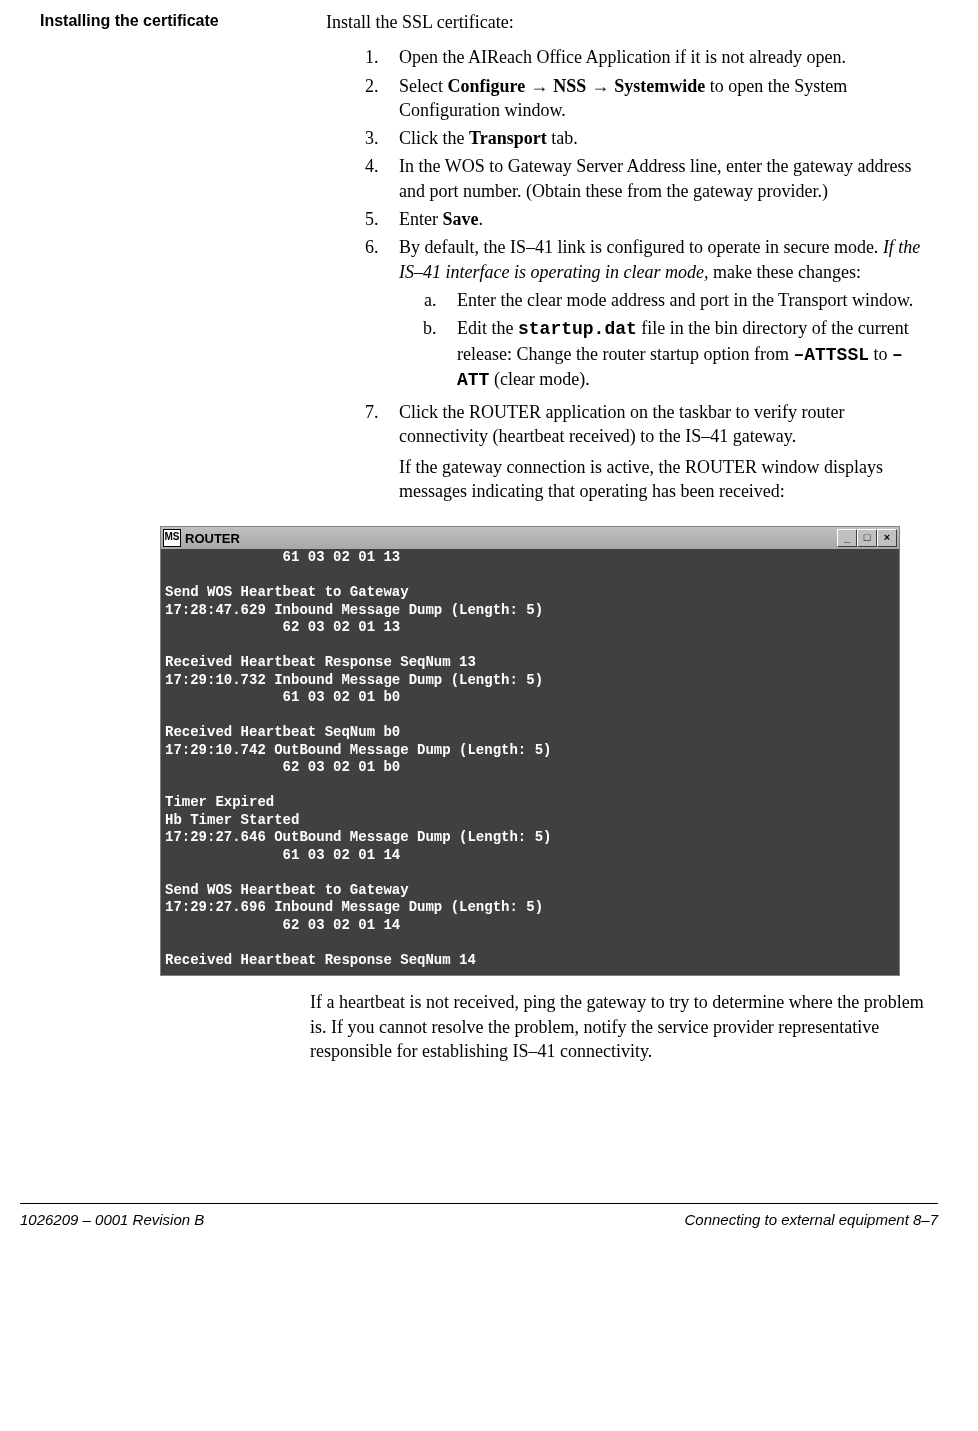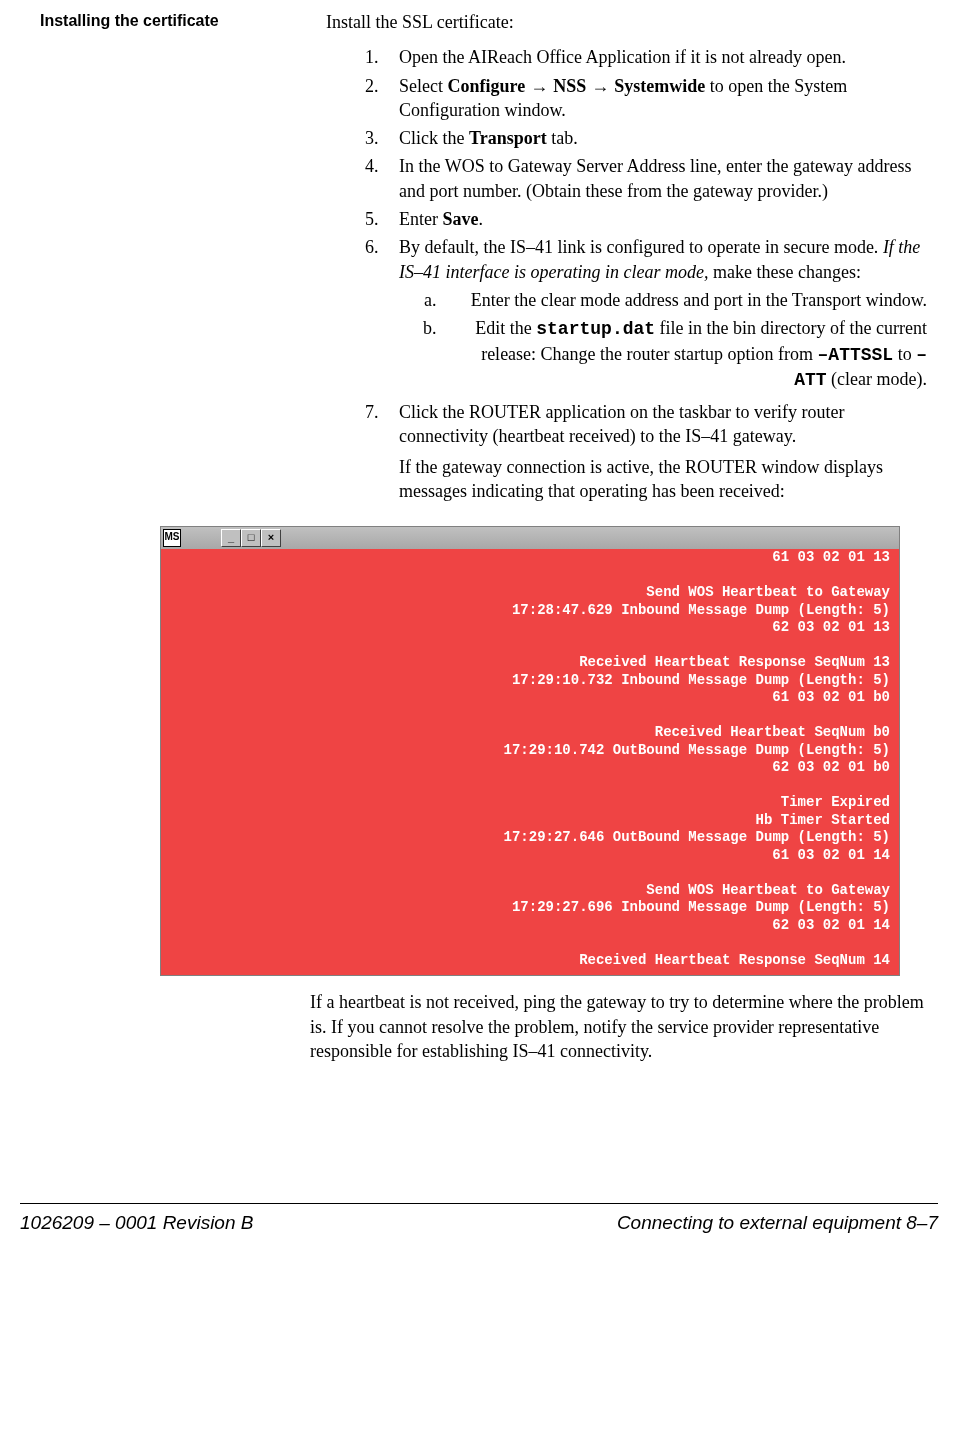--- a/index.html
+++ b/index.html
@@ -44,21 +44,20 @@
     margin-bottom: 4px;
   }
   ol.sub-list {
     list-style-type: lower-alpha;
     margin: 4px 0 8px 0;
     padding-left: 42px;
   }
   ol.sub-list > li {
     padding-left: 16px;
     margin-bottom: 4px;
-    text-align: right;
   }
   .li-with-extra > .extra-para {
     margin-top: 6px;
   }
   .bold { font-weight: bold; }
   .italic { font-style: italic; }
   .mono { font-family: "Courier New", Courier, monospace; font-weight: bold; }
   .arrow { font-family: Arial, sans-serif; }
 
   
@@ -69,21 +68,20 @@
     font-family: "Courier New", monospace;
     font-size: 14px;
     border: 1px solid #808080;
   }
   .titlebar {
     display: flex;
     align-items: center;
     background: linear-gradient(#c0c0c0,#a8a8a8);
     height: 22px;
     padding: 0 2px;
-    gap: 36px;
   }
   .title-icon {
     width: 16px; height:16px;
     background:#fff;
     border:1px solid #000;
     margin-right:4px;
     font-size:10px;
     line-height:14px;
     text-align:center;
     font-family: Arial,sans-serif;
@@ -103,43 +101,42 @@
     border:1px solid #fff;
     border-right-color:#404040;
     border-bottom-color:#404040;
     font-size:11px;
     line-height:14px;
     text-align:center;
     font-family: Arial,sans-serif;
     font-weight:bold;
   }
   .console-body {
-    background:#ef4444;
+    background:#404040;
     color:#fff;
     padding: 0 9px 6px 4px;
     white-space: pre;
     font-weight: bold;
     line-height: 1.25;
     overflow:hidden;
-    text-align:right;
   }
 
   .closing {
     margin-left: 290px;
     margin-top: 6px;
   }
   .footer {
     display:flex;
     justify-content: space-between;
     border-top: 1px solid #000;
     margin-top: 140px;
     padding-top: 6px;
     font-family: Arial, Helvetica, sans-serif;
     font-style: italic;
-    font-size: 19px;
+    font-size: 15px;
   }
 </style>
 </head>
 <body>
 
 <div class="two-col">
   <div class="left-col">
     <p class="side-heading">Installing the certificate</p>
   </div>
   <div class="right-col">
@@ -169,20 +166,21 @@
         <div>Click the ROUTER application on the taskbar to verify router connectivity (heartbeat received) to the IS–41 gateway.</div>
         <div class="extra-para">If the gateway connection is active, the ROUTER window displays messages indicating that operating has been received:</div>
       </li>
     </ol>
   </div>
 </div>
 
 <div class="console-window">
   <div class="titlebar">
     <div class="title-icon">MS</div>
+    <div class="title-text">ROUTER</div>
     <div class="win-btns">
       <div class="win-btn">_</div>
       <div class="win-btn">□</div>
       <div class="win-btn">×</div>
     </div>
   </div>
   <div class="console-body">              61 03 02 01 13
 
 Send WOS Heartbeat to Gateway
 17:28:47.629 Inbound Message Dump (Length: 5)

